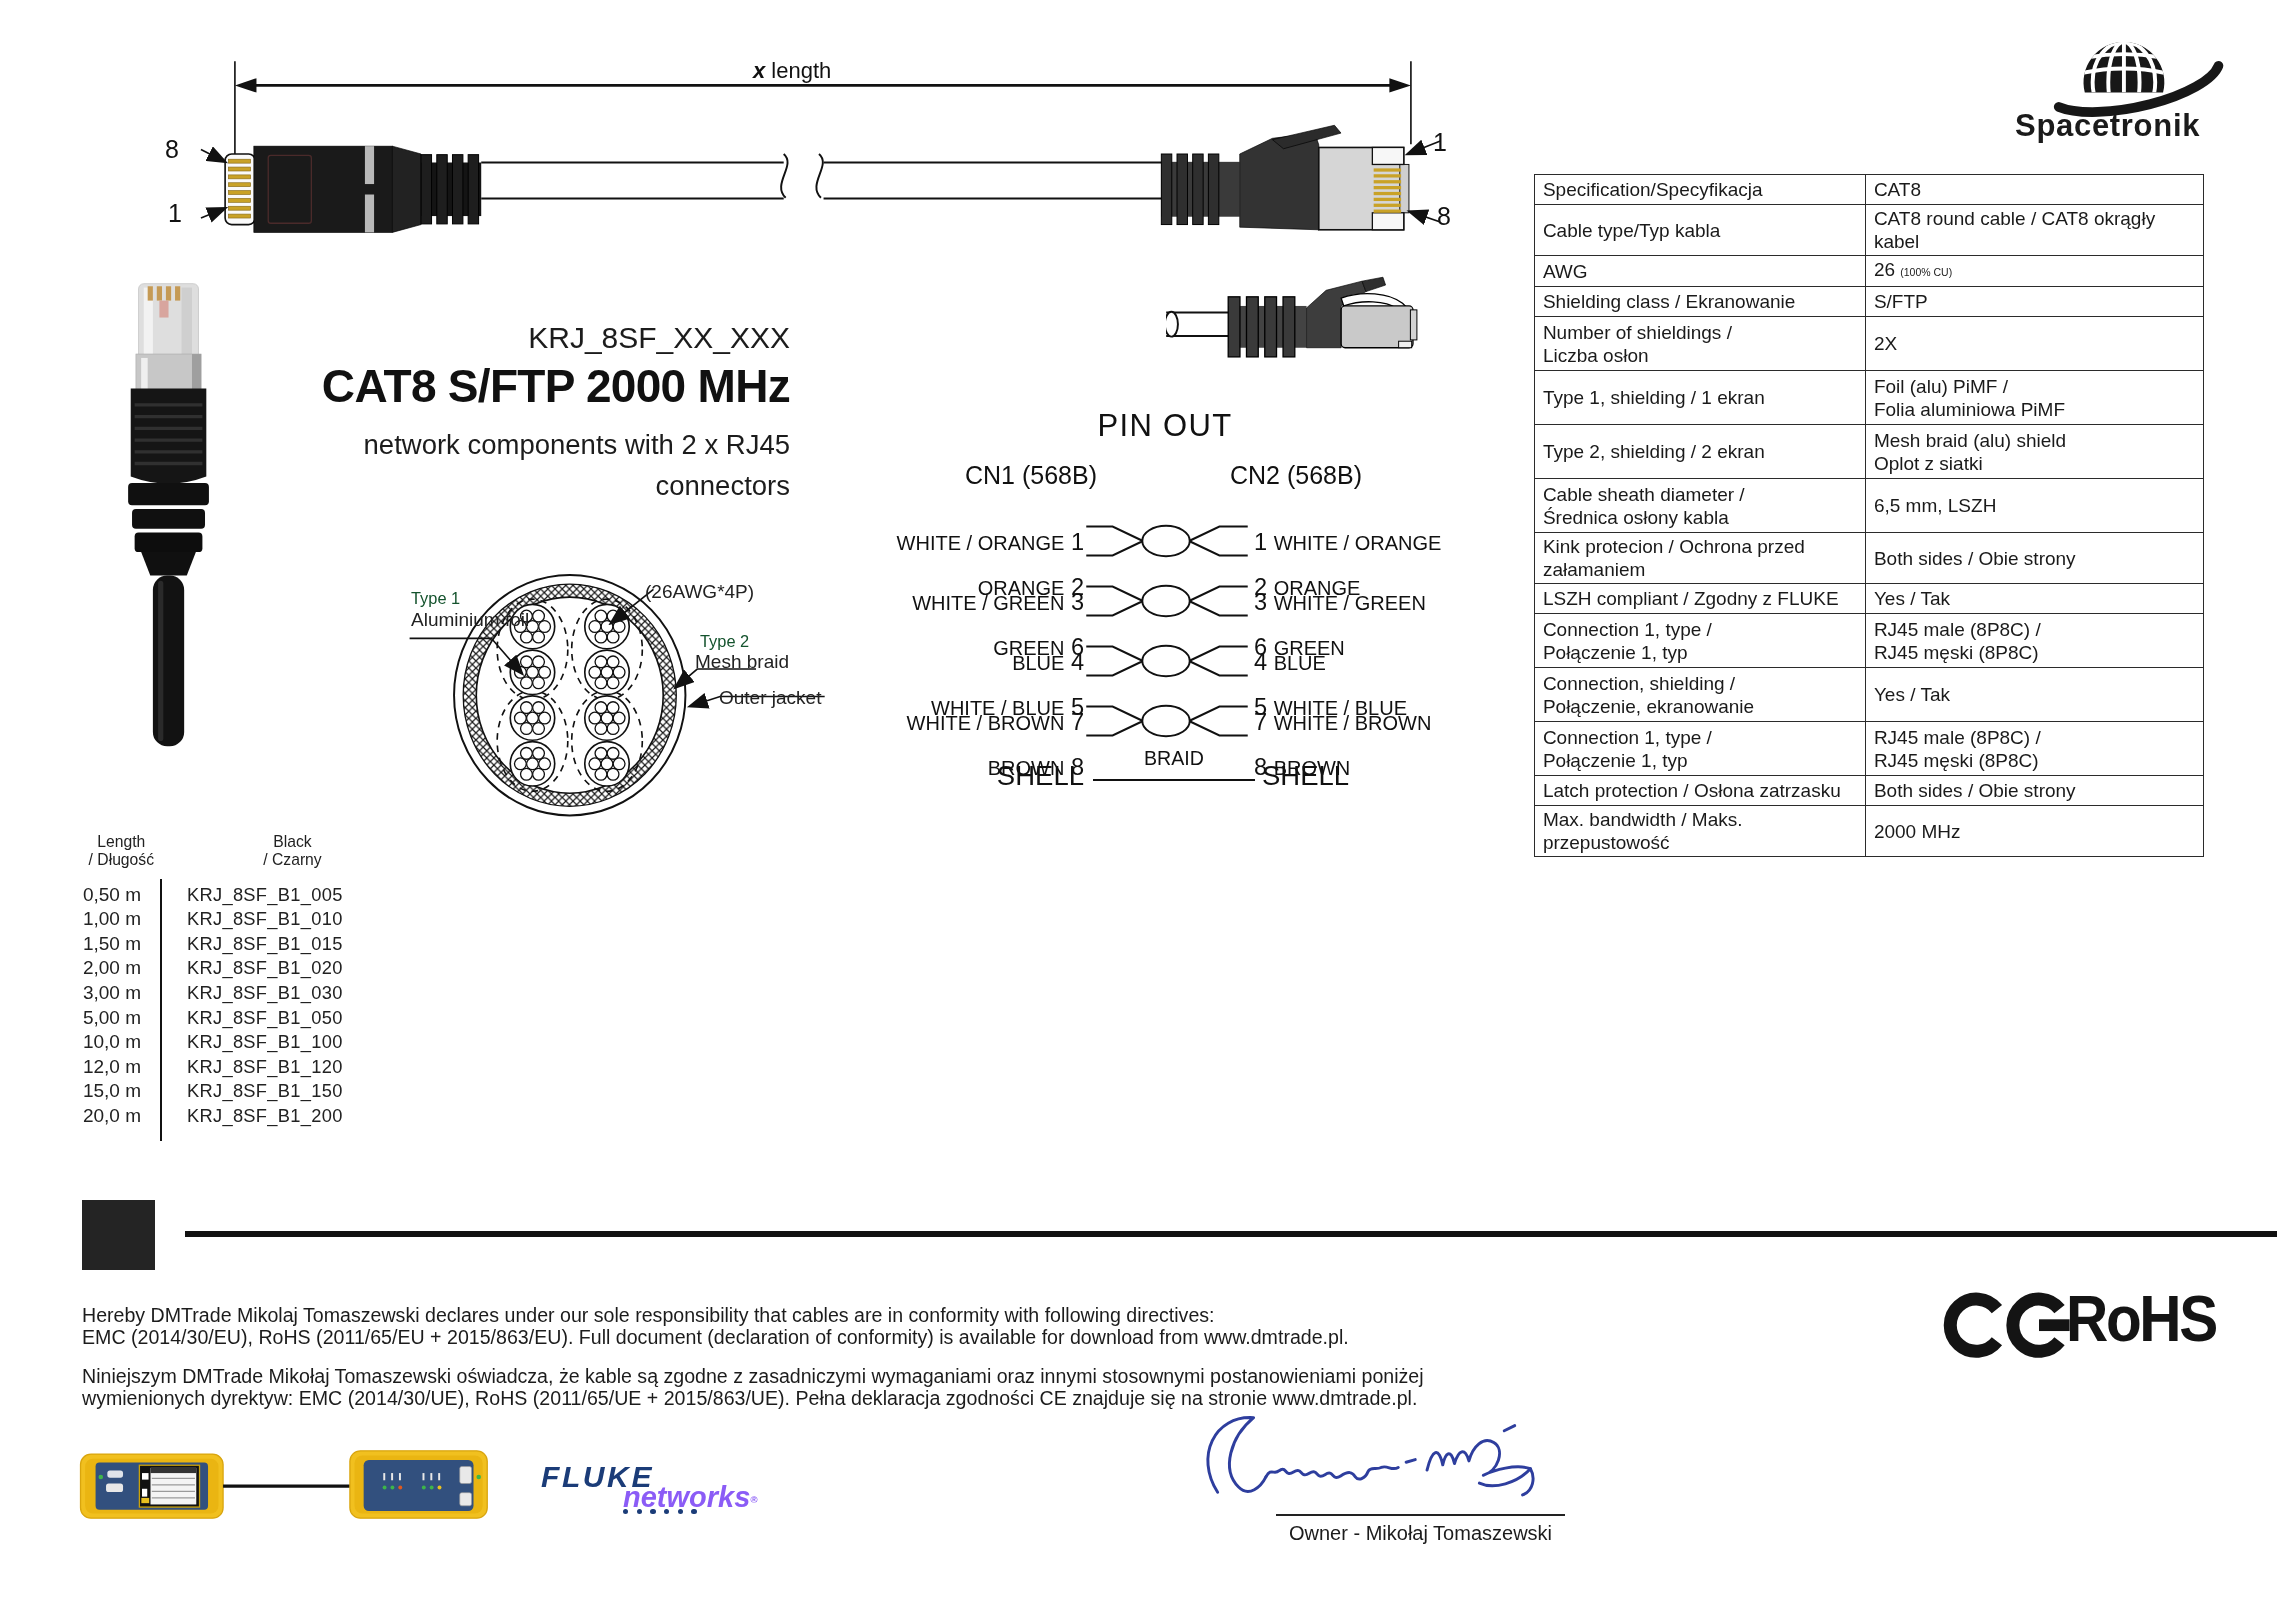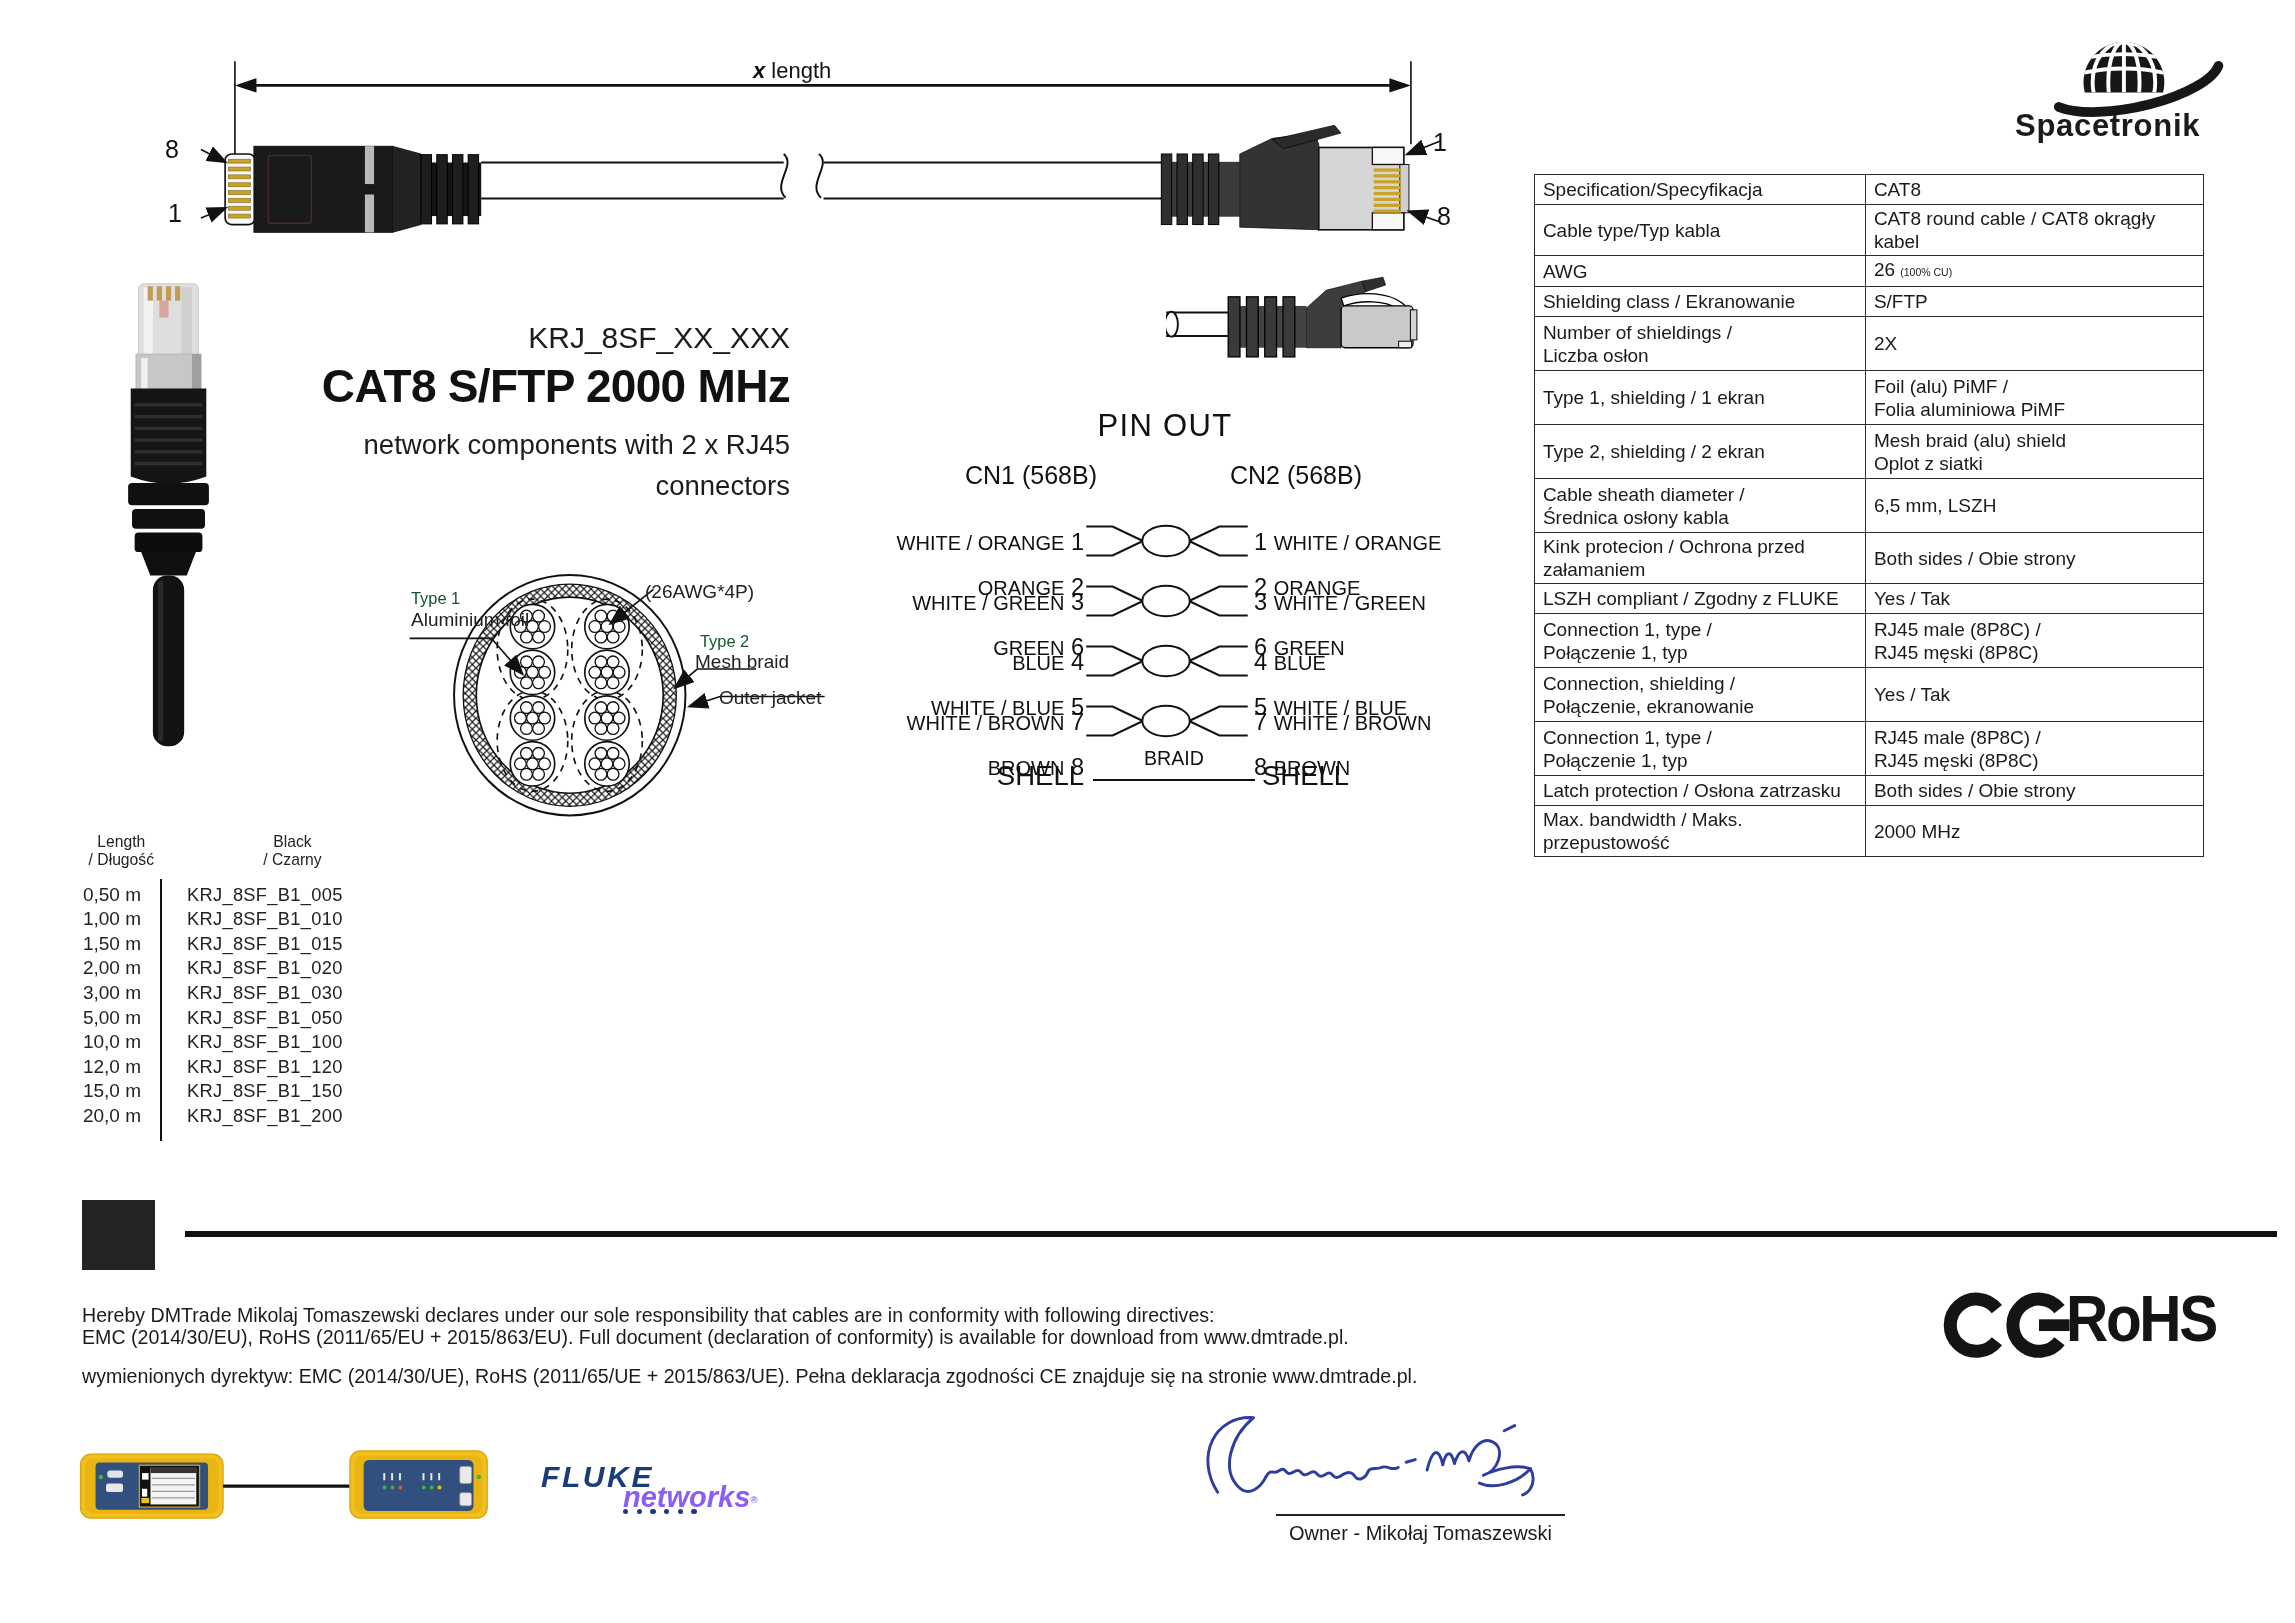--- a/index.html
+++ b/index.html
@@ -476,20 +476,21 @@
   </div>
 
   <div class="abs blackswatch" style="left:82px;top:1200px"></div>
   <div class="abs hrule" style="left:185px;top:1231px"></div>
 
   <div class="abs decl" style="left:82px;top:1304px">
     <div>Hereby DMTrade Mikolaj Tomaszewski declares under our sole responsibility that cables are in conformity with following directives:</div>
     <div>EMC (2014/30/EU), RoHS (2011/65/EU + 2015/863/EU). Full document (declaration of conformity) is available for download from www.dmtrade.pl.</div>
   </div>
   <div class="abs decl" style="left:82px;top:1365px">
+    <div>Niniejszym DMTrade Mikołaj Tomaszewski oświadcza, że kable są zgodne z zasadniczymi wymaganiami oraz innymi stosownymi postanowieniami poniżej</div>
     <div>wymienionych dyrektyw: EMC (2014/30/UE), RoHS (2011/65/UE + 2015/863/UE). Pełna deklaracja zgodności CE znajduje się na stronie www.dmtrade.pl.</div>
   </div>
 
   <svg class="abs" style="left:1941px;top:1288px" width="134" height="75" viewBox="0 0 205 115">
     <path d="M85.5,32.4 A40,40 0 1 0 85.5,81.6" stroke="#141414" stroke-width="20" fill="none"></path>
     <path d="M181.5,32.4 A40,40 0 1 0 181.5,81.6" stroke="#141414" stroke-width="20" fill="none"></path>
     <line x1="150" y1="57" x2="197" y2="57" stroke="#141414" stroke-width="18"></line>
   </svg>
   <div class="abs rohs" style="left:2066px;top:1286px">RoHS</div>
 

